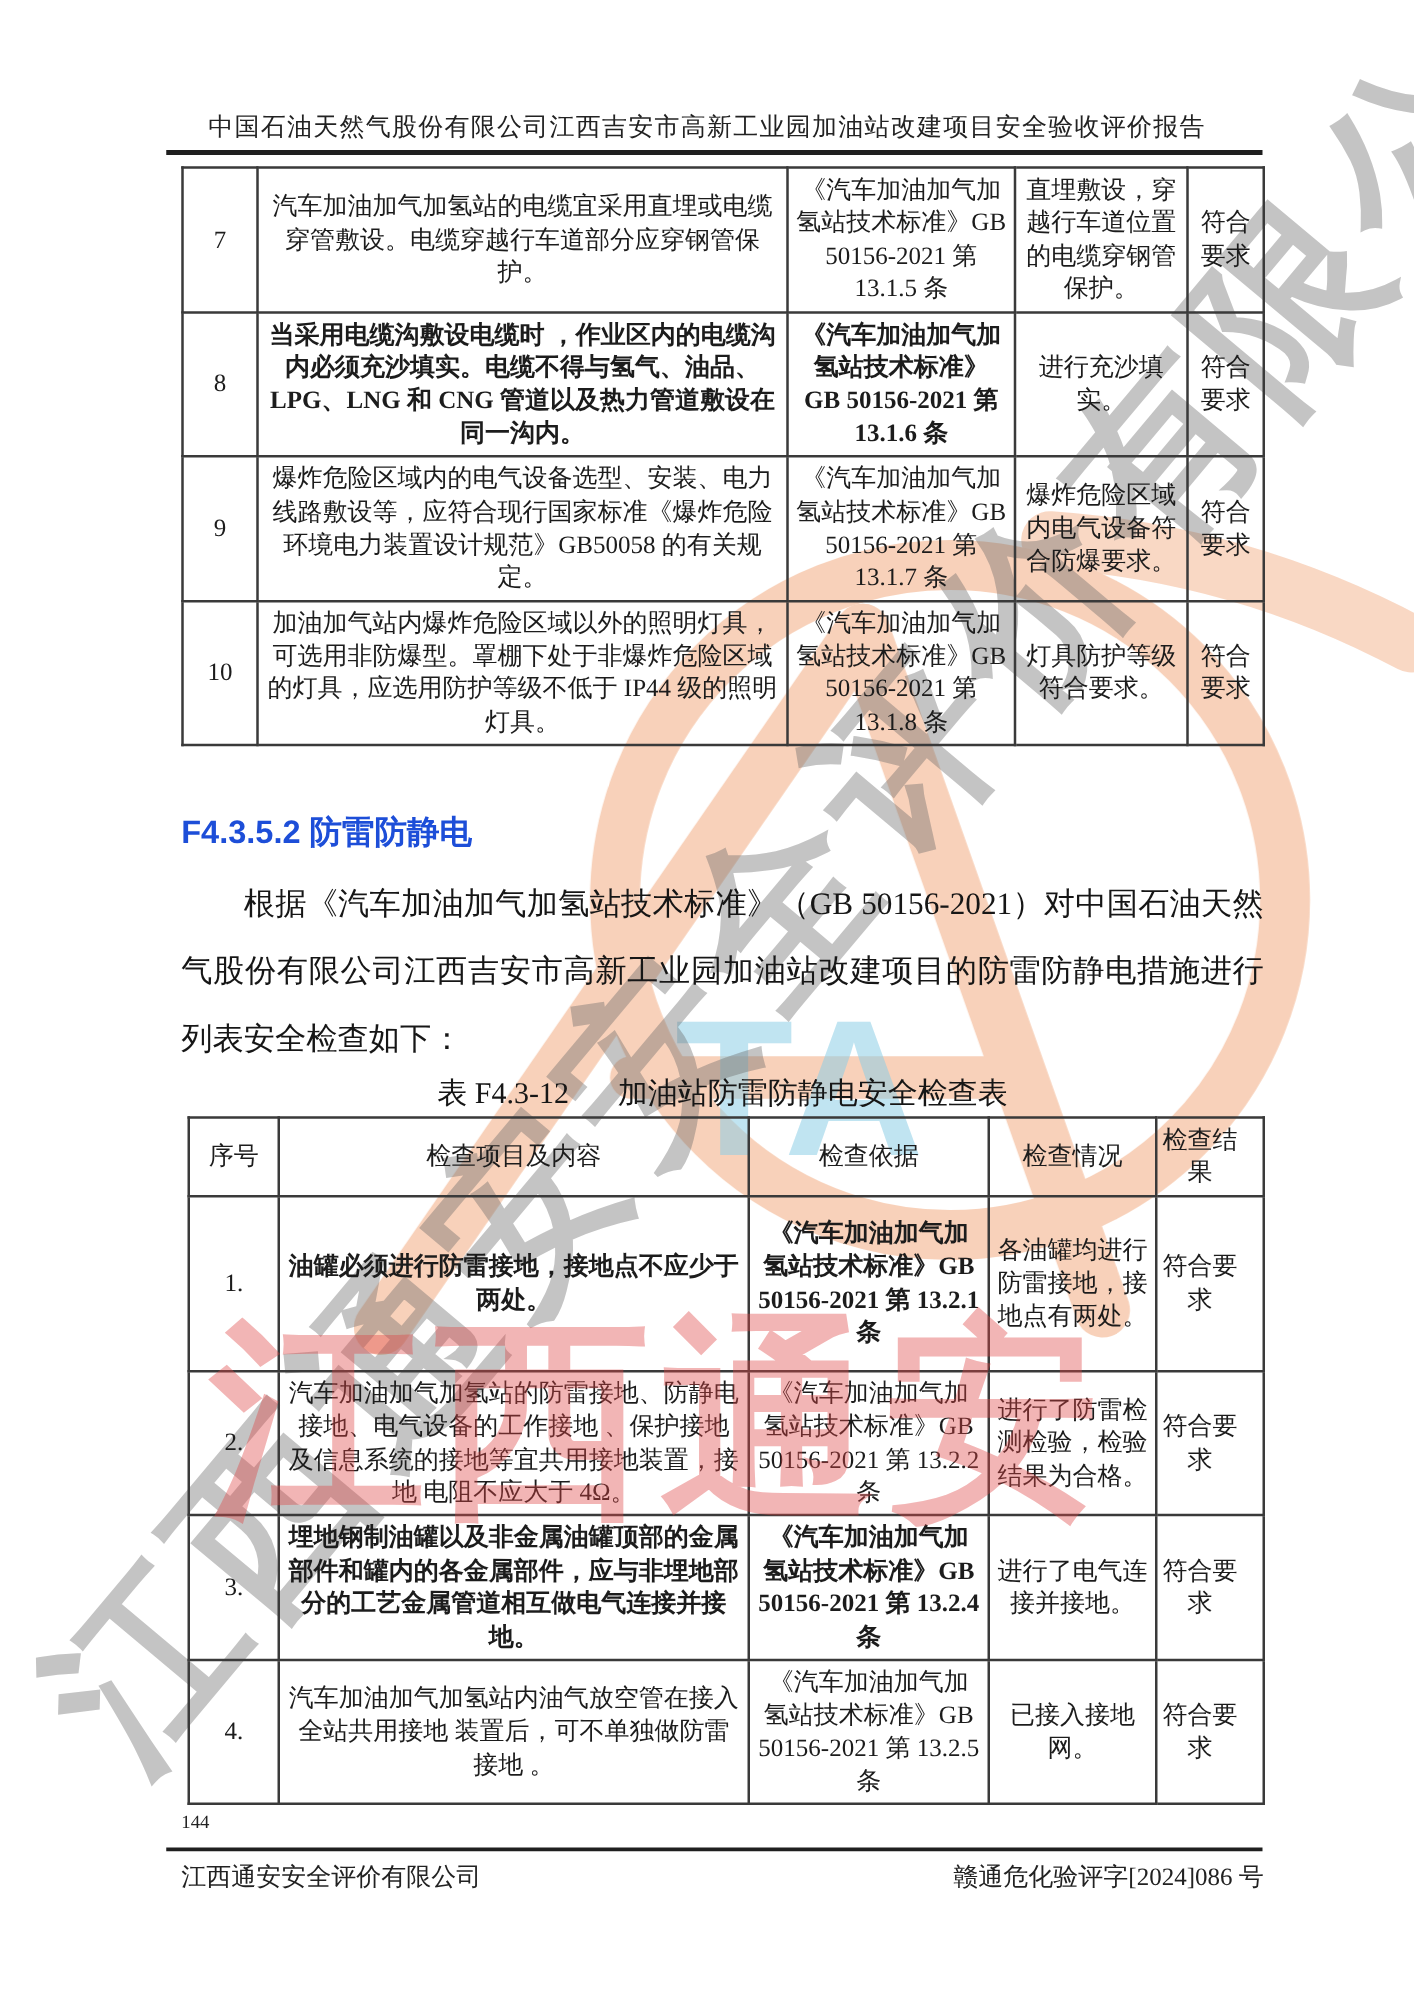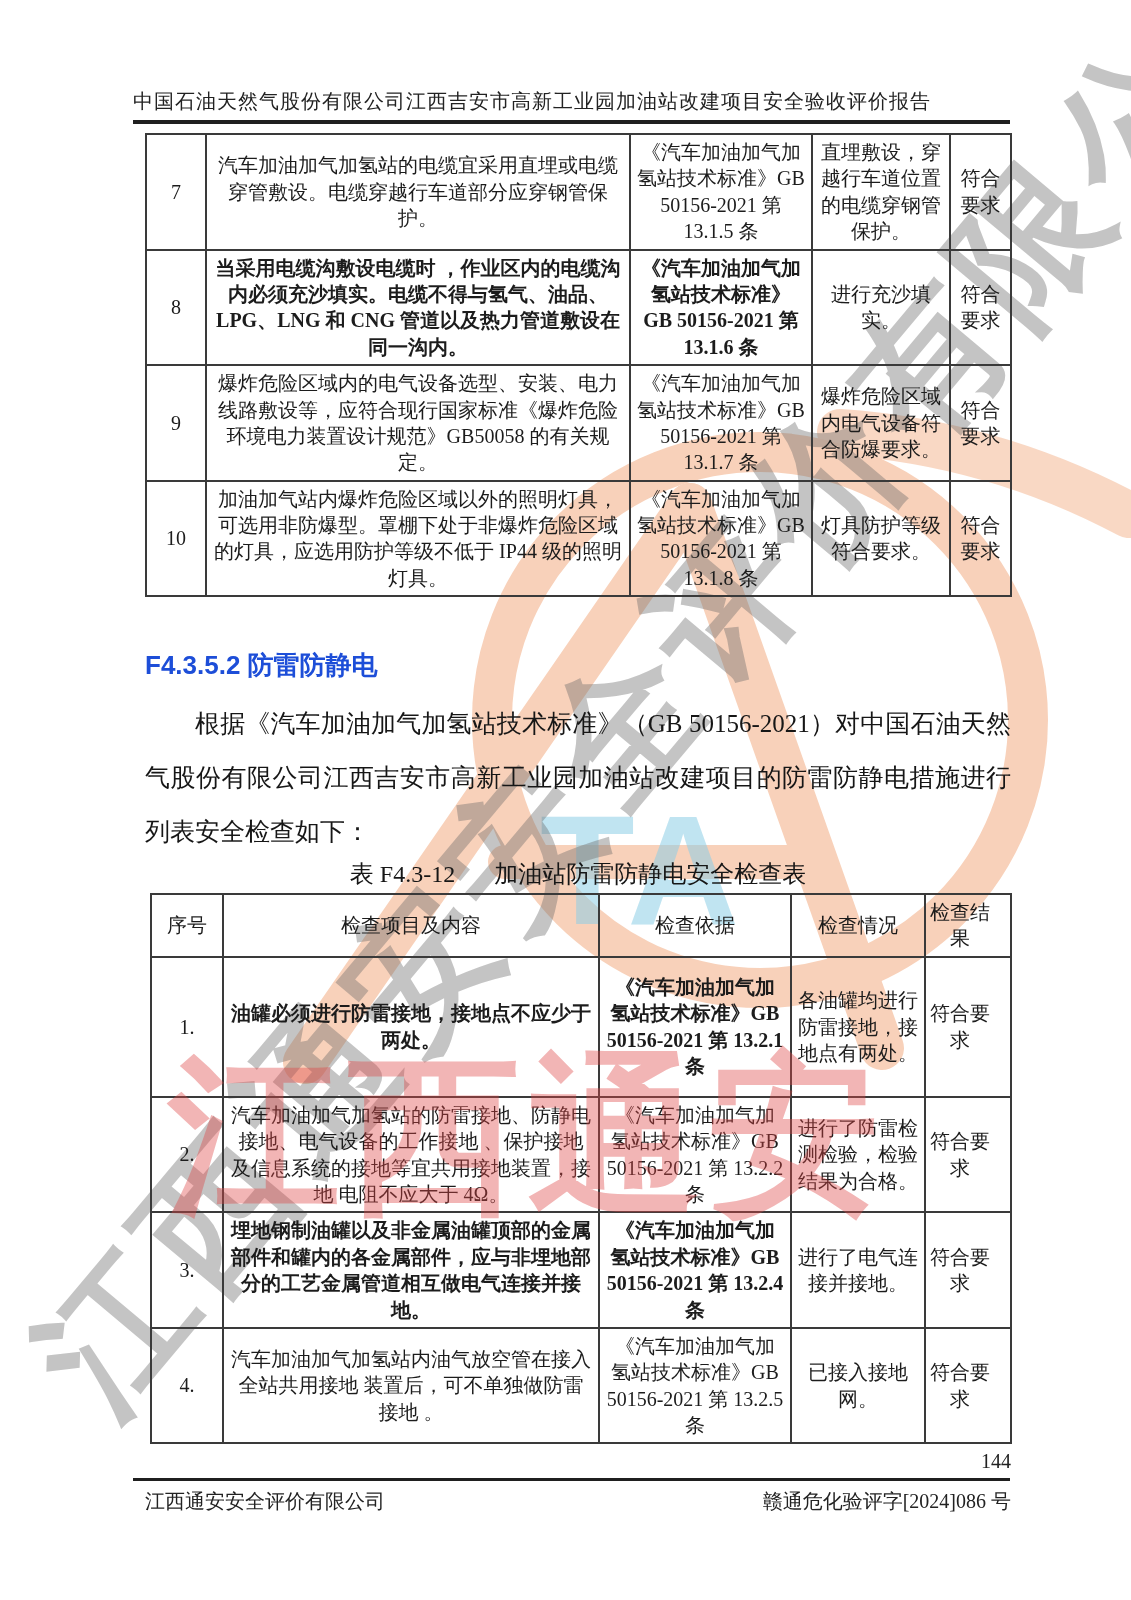--- a/index.html
+++ b/index.html
@@ -28,21 +28,21 @@
   .wm-red {
     left:168px; top:1022px; z-index:6; white-space:nowrap;
     font-size:172px; font-weight:700; letter-spacing:8px;
     color:rgba(222,70,70,0.40);
     font-family:"Liberation Sans", sans-serif;
   }
   
   .content { position:absolute; left:0; top:0; width:100%; height:100%; z-index:4; }
   .doc-header {
     position:absolute; left:133px; top:88px; width:865px;
-    text-align:left; font-size:20px; letter-spacing:1px; color:#222;
+    text-align:center; font-size:20px; letter-spacing:1px; color:#222;
   }
   .header-rule {
     position:absolute; left:133px; top:120px; width:877px; height:4px;
     background:#1f1f1f;
   }
   table { border-collapse:collapse; table-layout:fixed; position:absolute; background:transparent; }
   td, th { border:2px solid #3a3a3a; vertical-align:middle; text-align:center;
            font-size:20px; line-height:1.32; padding:4px 6px; color:#1c1c1c; font-weight:normal; }
   .t1 { left:145px; top:133px; width:865px; }
   .t1 col.c1{width:60px} .t1 col.c2{width:424px} .t1 col.c3{width:182px}
@@ -62,22 +62,22 @@
   .sec-heading {
     position:absolute; left:145px; top:648px; font-size:26px; font-weight:700;
     font-family:"Liberation Sans", sans-serif; color:#1d4ed8;
   }
   .tbl-caption {
     position:absolute; left:145px; top:858px; width:866px; text-align:center;
     font-size:24px; color:#161616;
   }
   .tbl-caption .cap-label { margin-right:39px; }
   .page-num {
-    position:absolute; left:145px; top:1450px; width:866px; text-align:right;
-    font-size:20px; color:#222;
+    position:absolute; left:145px; top:1450px; width:866px; text-align:left;
+    font-size:15px; color:#222;
   }
   .footer-rule {
     position:absolute; left:133px; top:1478px; width:877px; height:3px; background:#1f1f1f;
   }
   .footer-row {
     position:absolute; left:145px; top:1488px; width:866px;
     display:flex; justify-content:space-between; font-size:20px; color:#222;
   }
 </style>
 </head>

